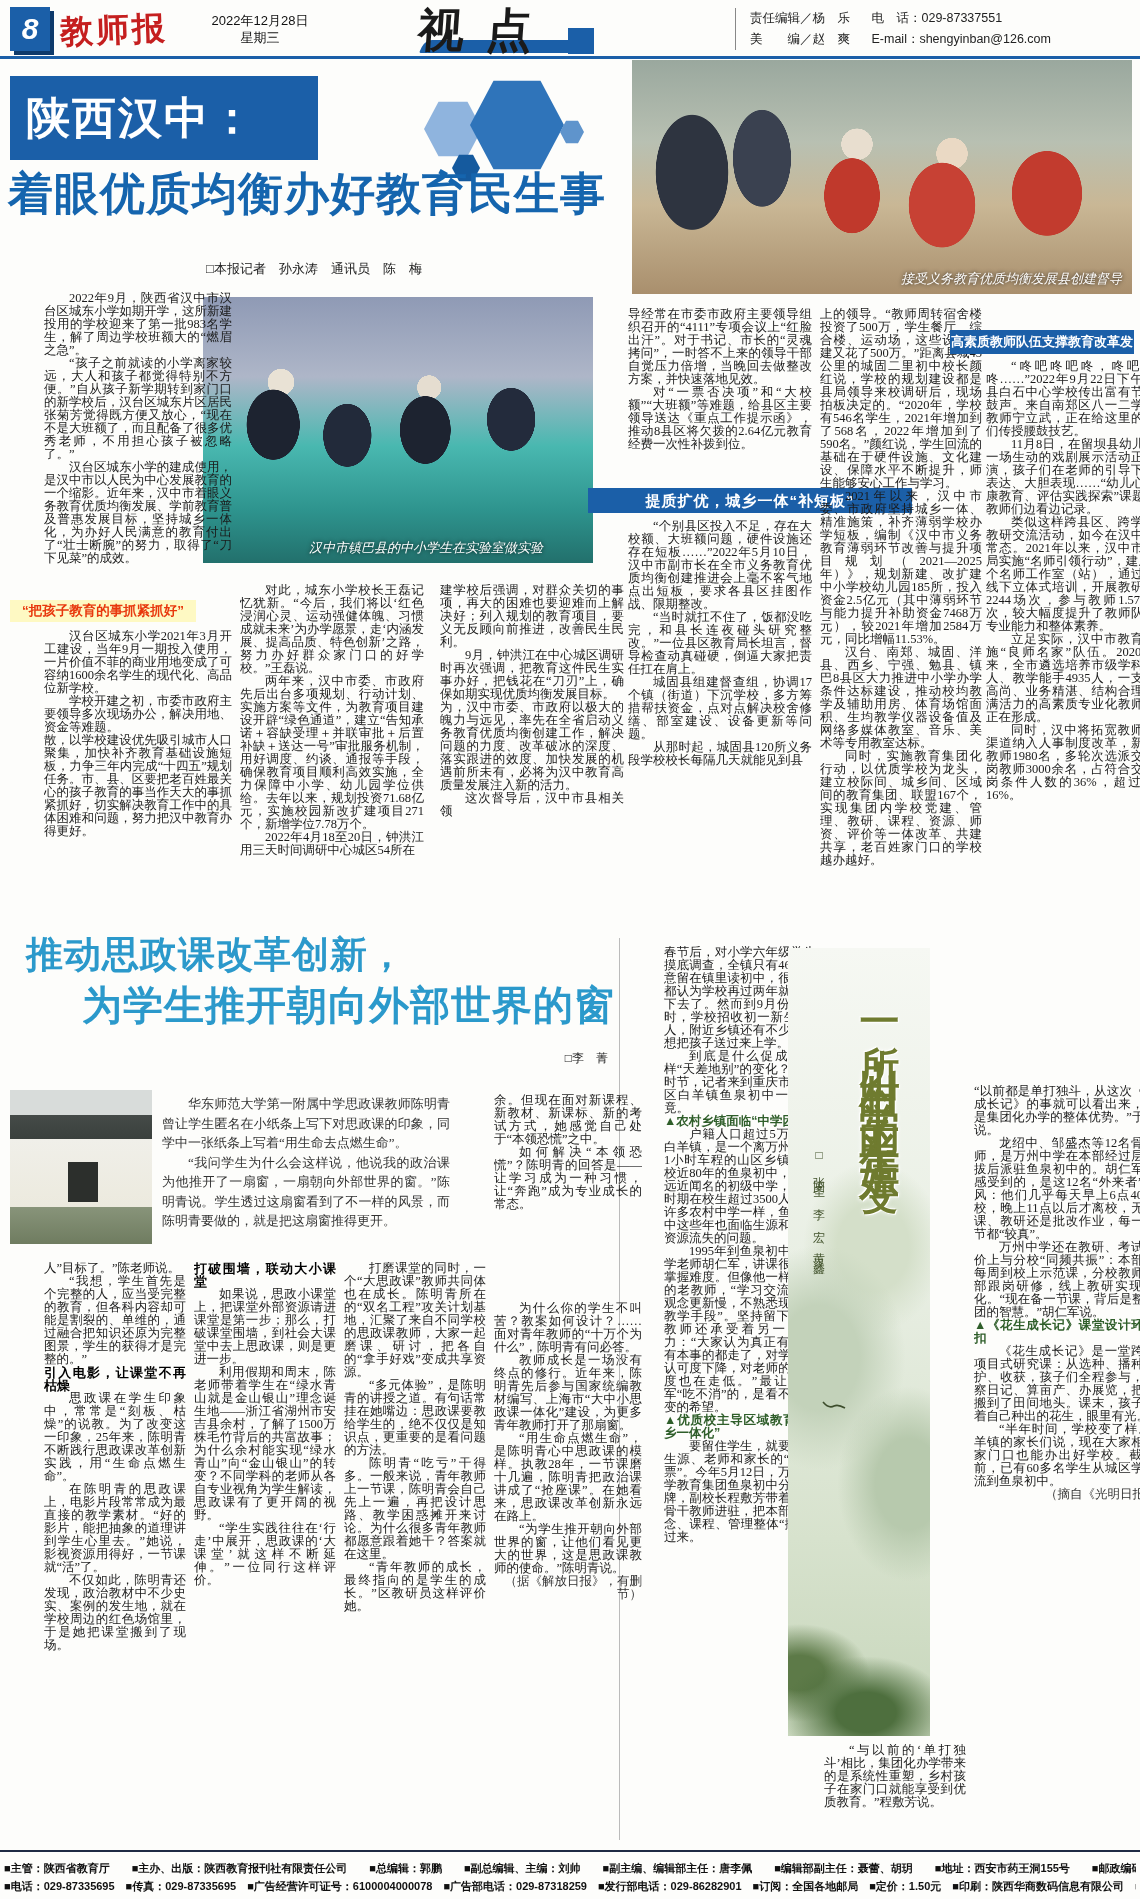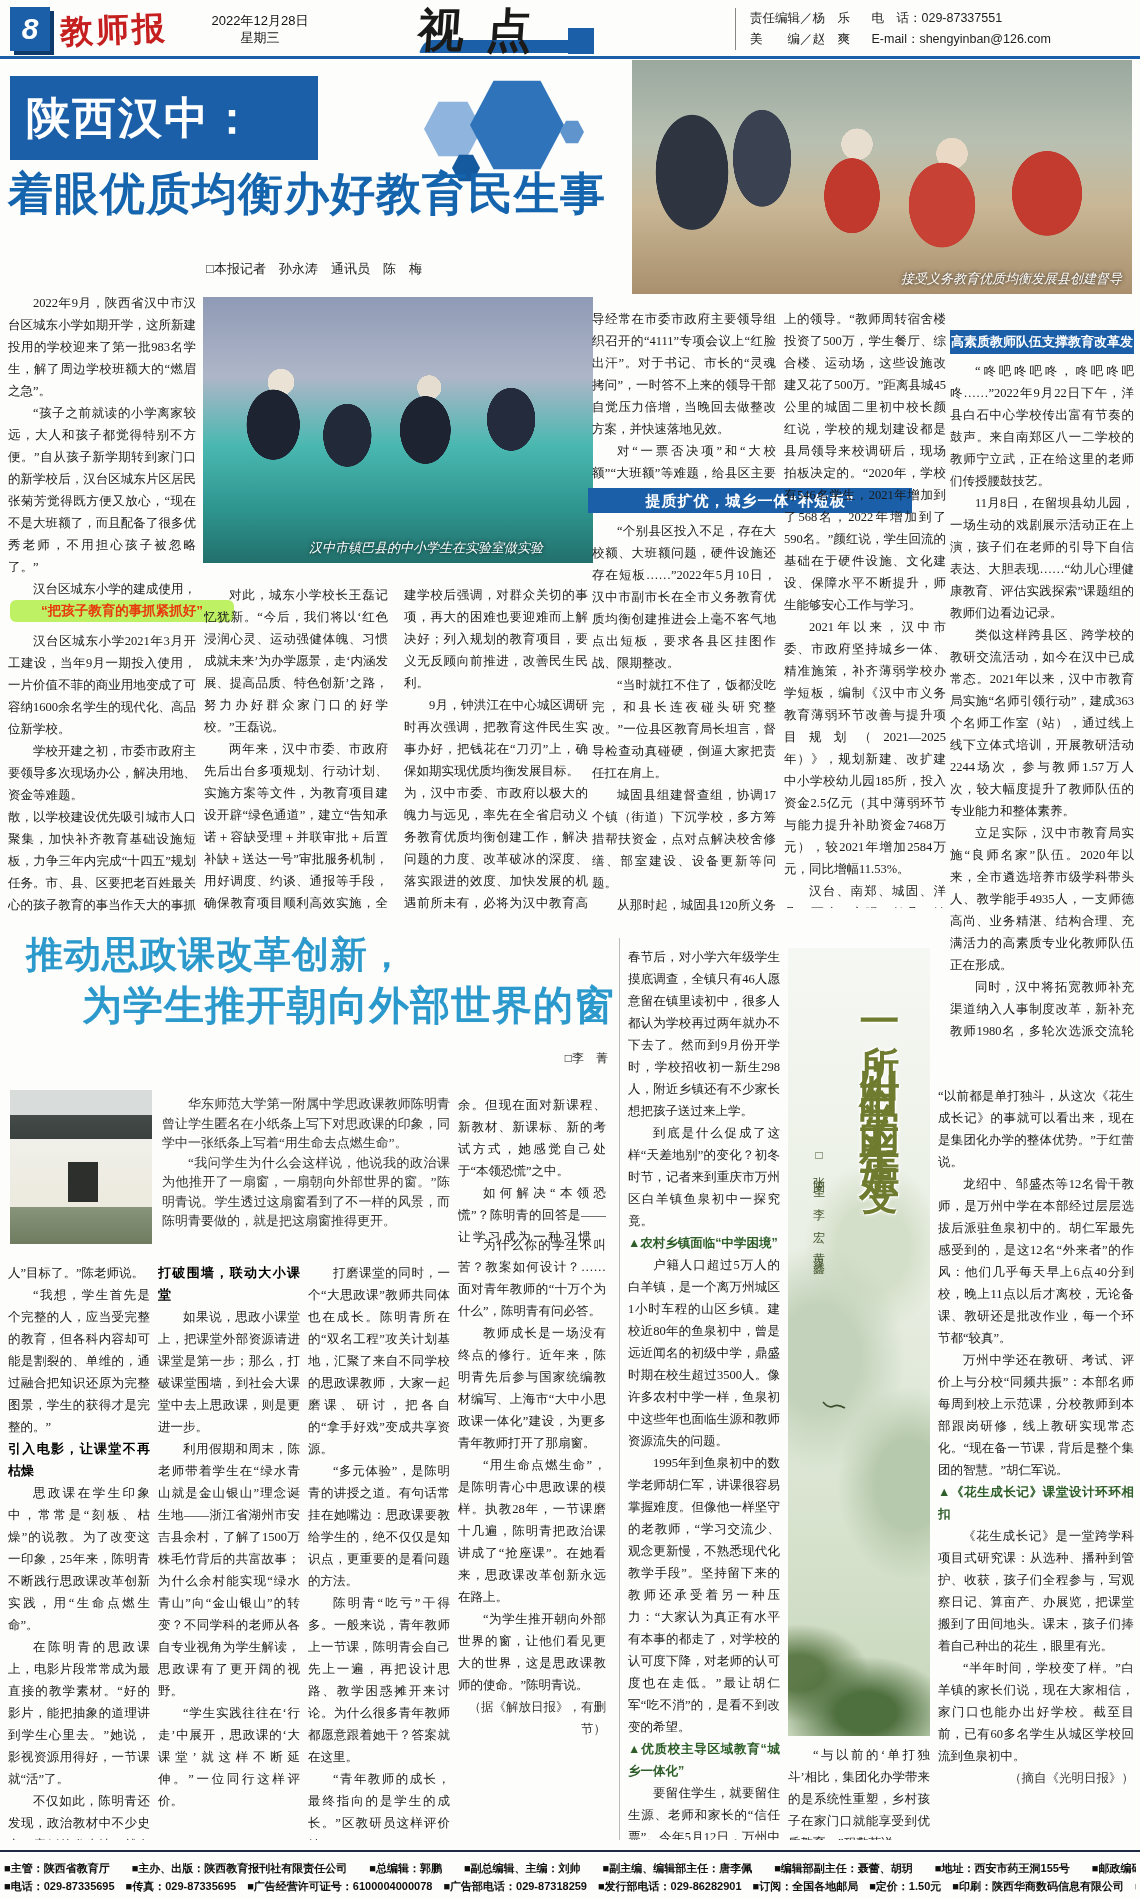--- a/index.html
+++ b/index.html
@@ -50,53 +50,53 @@
     background-image:
       radial-gradient(44px 58px at 18% 48%, #1d2330 60%, transparent 61%),
       radial-gradient(40px 52px at 37% 52%, #222a3a 60%, transparent 61%),
       radial-gradient(42px 56px at 57% 50%, #1d2330 60%, transparent 61%),
       radial-gradient(40px 52px at 79% 46%, #232b3c 60%, transparent 61%),
       radial-gradient(22px 22px at 20% 32%, #e9e2d5 60%, transparent 61%),
       radial-gradient(20px 20px at 58% 34%, #e5ddd0 60%, transparent 61%),
       linear-gradient(180deg, #8f9ab5 0%, #aeb6c8 30%, #49b8b0 56%, #2e948e 80%, #22706c 100%);}
   .photo-cap{position:absolute;right:10px;bottom:6px;color:#fff;font-size:13px;
              font-family:"Liberation Serif",serif;font-style:italic;text-shadow:0 0 4px rgba(0,0,0,.85);}
-  .col{font-family:"Liberation Serif",serif;font-size:12.5px;line-height:22px;color:#1a1a1a;
-       text-align:justify;overflow:hidden;}
+  .col{font-family:"Liberation Serif",serif;font-size:12.5px;line-height:13px;color:#1a1a1a;
+       text-align:justify;overflow:hidden;margin-left:36px;}
   .col p{margin:0;text-indent:2em;}
   .col p.noind{text-indent:0;}
   .c1a{left:8px;top:292px;width:188px;height:304px;}
   .c1b{left:8px;top:630px;width:188px;height:284px;}
   .c2{left:204px;top:584px;width:184px;height:330px;}
   .c3{left:404px;top:584px;width:184px;height:330px;}
   .c4a{left:592px;top:308px;width:184px;height:176px;}
   .c4b{left:592px;top:520px;width:184px;height:392px;}
   .c5{left:784px;top:308px;width:162px;height:600px;}
   .c6{left:950px;top:360px;width:184px;height:680px;}
-  .subhead-dark{left:10px;top:600px;width:224px;height:22px;background:#bef264;color:#e8380d;
-                font-size:13.5px;font-weight:800;text-align:center;line-height:22px;border-radius:6px;}
+  .subhead-dark{left:10px;top:600px;width:186px;height:22px;background:#fef9c3;color:#e8380d;
+                font-size:13.5px;font-weight:800;text-align:center;line-height:22px;}
   .subhead-blue{background:#1b5fa8;color:#fff;font-weight:800;text-align:center;}
   .sh2{left:588px;top:488px;width:324px;height:25px;font-size:15px;line-height:25px;letter-spacing:1px;}
   .sh3{left:950px;top:330px;width:184px;height:24px;font-size:13px;line-height:24px;}
   
   .divider-v{left:619px;top:938px;width:1px;height:902px;background:#bbb;}
   .bl-h1{left:26px;top:930px;font-size:37px;font-weight:600;color:#2b99cb;letter-spacing:1px;white-space:nowrap;}
   .bl-h2{left:82px;top:978px;font-size:40px;font-weight:800;color:#2b99cb;letter-spacing:1px;white-space:nowrap;}
   .bl-byline{left:8px;top:1050px;width:600px;text-align:right;font-size:12px;color:#222;}
   .photo3{left:10px;top:1090px;width:142px;height:154px;
     background:linear-gradient(180deg,#d8dcda 0%,#d8dcda 16%,#454b48 16%,#3a403d 32%,#f0efe9 32%,#eceade 76%,#88947a 76%,#6f7c60 100%);}
   .photo3 .win{position:absolute;left:58px;top:72px;width:30px;height:40px;background:#2c2f2c;}
   .lede{left:162px;top:1094px;width:288px;height:158px;font-family:"Liberation Serif",serif;
         font-size:13px;line-height:19.5px;color:#333;text-align:justify;overflow:hidden;}
   .lede p{margin:0;text-indent:2em;}
   .c4top{left:458px;top:1094px;width:148px;height:158px;}
   .blc1{left:8px;top:1262px;width:142px;height:578px;}
   .blc2{left:158px;top:1262px;width:142px;height:578px;}
   .blc3{left:308px;top:1262px;width:142px;height:578px;}
-  .blc4{left:458px;top:1234px;width:148px;height:578px;}
+  .blc4{left:458px;top:1302px;width:148px;height:578px;}
   .inline-sh{font-weight:800;color:#000;margin:5px 0;text-indent:0 !important;font-family:"Liberation Sans",sans-serif;font-size:13px;}
   .src{text-align:right;color:#333;}
   
   .brA{left:628px;top:946px;width:152px;height:894px;}
   .brB{left:938px;top:1085px;width:196px;height:755px;}
   .brU{left:788px;top:1744px;width:142px;height:96px;}
   .green-sh{font-weight:800;color:#2f5e2a;margin:5px 0;text-indent:0 !important;font-family:"Liberation Sans",sans-serif;font-size:12.5px;}
   .vblock{left:788px;top:948px;width:142px;height:788px;overflow:hidden;
     background-image:
       radial-gradient(120px 80px at 55% 97%, #4e6f3e 25%, transparent 70%),

